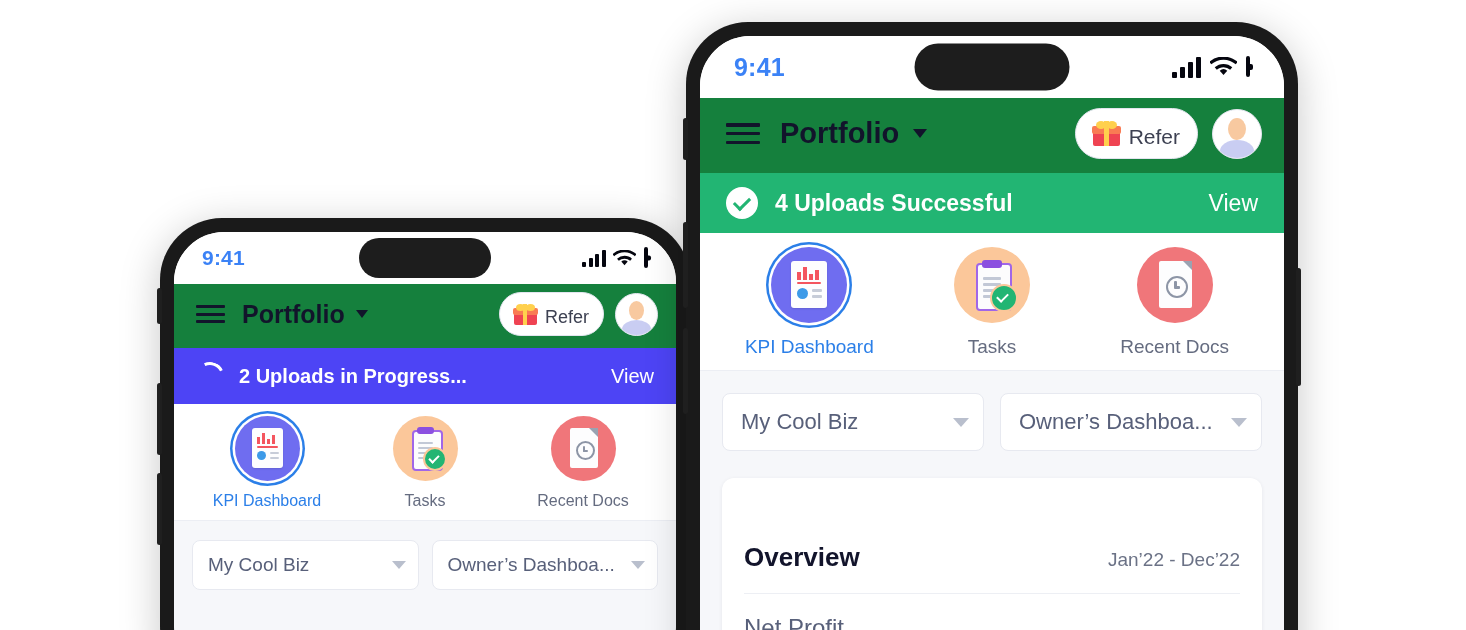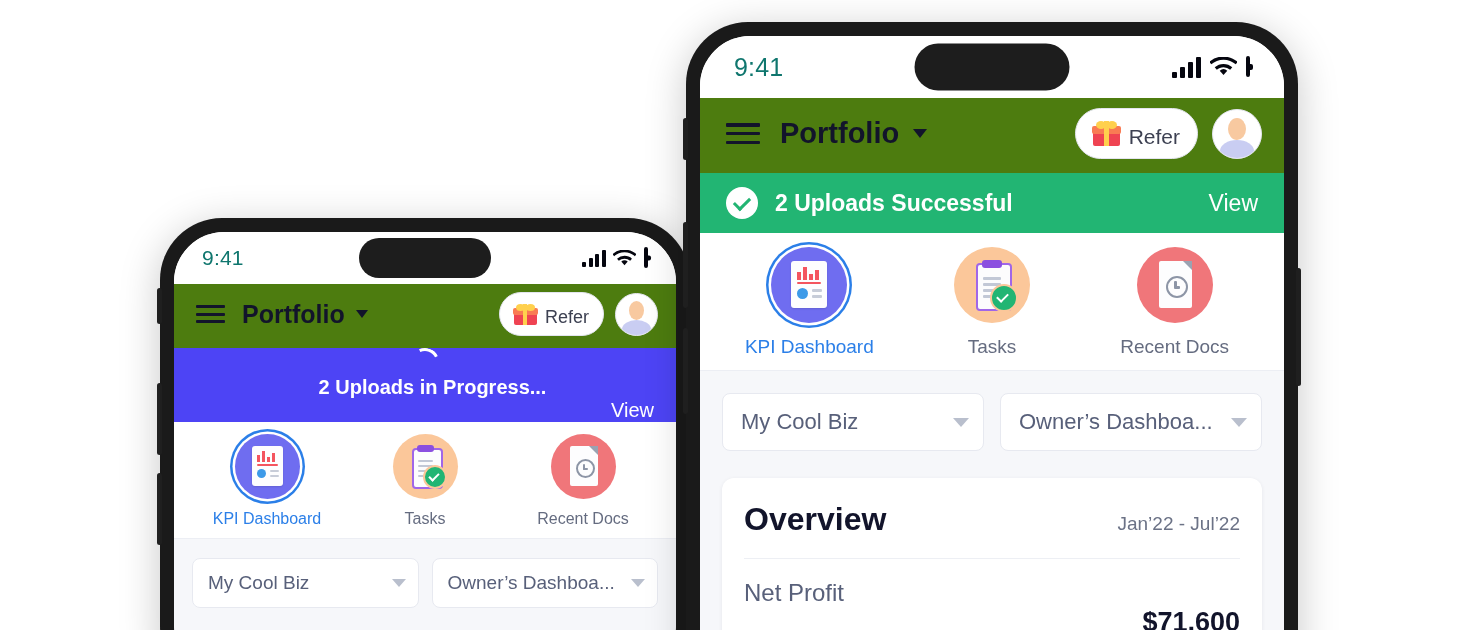--- a/index.html
+++ b/index.html
@@ -52,22 +52,22 @@
 
   
   .statusbar{
     position:relative;
     height:54px;
     display:flex;align-items:center;
     padding:0 4px;
     background:#fff;
   }
   .sb-time{
-    font-weight:normal;
-    color:#0f766e;
+    font-weight:bold;
+    color:#3b82f6;
     letter-spacing:.2px;
   }
   .sb-right{
     margin-left:auto;
     display:flex;align-items:center;
   }
   .dynamic-island{
     position:absolute;
     background:#1d1d1d;
     border-radius:40px;
@@ -84,21 +84,21 @@
   }
   .battery .fill{position:absolute;left:1.5px;top:1.5px;bottom:1.5px;background:#05060f;border-radius:2px;}
   .battery .nub{
     position:absolute;right:-3px;top:50%;transform:translateY(-50%);
     background:#05060f;border-radius:0 2px 2px 0;
   }
 
   
   .appbar{
     display:flex;align-items:center;
-    background:#4d7c0f;
+    background:#15803d;
   }
   .hamburger{display:flex;flex-direction:column;justify-content:space-between;}
   .hamburger span{display:block;background:#12142b;border-radius:1px;}
   .app-title{
     font-weight:bold;color:#12142b;
     white-space:nowrap;
   }
   .caret{
     width:0;height:0;
     border-left:7px solid transparent;
@@ -281,21 +281,21 @@
   .lg .shortcuts{padding:14px 18px 12px;}
   .lg .sc-icon{width:76px;height:76px;}
   .lg .shortcut-label{font-size:19px;margin-top:13px;}
 
   .lg .page-body{padding:22px 22px 0;}
   .lg .filter-row{gap:16px;}
   .lg .select{height:56px;padding:0 14px 0 18px;flex:1 1 0;}
   .lg .select-value{font-size:22px;}
   .lg .card{margin-top:27px;padding:0 22px;}
   .lg .card-head{padding:23px 0 20px;}
-  .lg .card-title{font-size:32px;}
+  .lg .card-title{font-size:26px;margin-top:41px;}
   .lg .card-period{font-size:19px;}
   .lg .kv-row{padding:20px 0 8px;flex-direction:column;}
   .lg .kv-key{font-size:24px;}
   .lg .kv-val{font-size:27px;}
 
   
   .sm .statusbar{height:52px;padding:0 28px;}
   .sm .sb-time{font-size:21px;}
   .sm .dynamic-island{left:50%;width:132px;height:40px;}
   .sm .bars i{width:4px;margin-right:2.5px;}
@@ -317,21 +317,21 @@
   .sm .gift{width:23px;height:21px;}
   .sm .gift .box{height:14px;}
   .sm .gift .lid{top:4px;height:7px;}
   .sm .gift .vstripe{left:9px;width:4px;}
   .sm .gift .bow-l{left:2px;top:0;width:9px;height:7px;}
   .sm .gift .bow-r{right:2px;top:0;width:9px;height:7px;}
   .sm .avatar{width:41px;height:41px;margin-left:11px;}
   .sm .avatar .head{left:13px;top:7px;width:15px;height:19px;}
   .sm .avatar .body{left:6px;top:26px;width:29px;height:19px;}
 
-  .sm .banner{padding:0 22px;flex-direction:column;}
+  .sm .banner{padding:14px 22px;}
   .sm .spinner{width:22px;height:22px;}
   .sm .banner-text{font-size:20px;margin-left:15px;}
   .sm .banner-action{font-size:20px;}
 
   .sm .shortcuts{padding:12px 14px 10px;}
   .sm .sc-icon{width:65px;height:65px;}
   .sm .shortcut-label{font-size:16px;margin-top:11px;}
 
   .sm .page-body{padding:19px 18px 0;}
   .sm .filter-row{gap:13px;}
@@ -526,21 +526,21 @@
           <span class="head"></span>
             <span class="body"></span>
         </div>
       </div>
     </div>
 
     <div class="banner" style="background:#22b573;">
       <div class="check-circle">
           <span class="tick"></span>
         </div>
-      <div class="banner-text">2 Uploads Successful</div>
+      <div class="banner-text">4 Uploads Successful</div>
       <div class="banner-action">View</div>
     </div>
 
     <div class="shortcuts">
       <div class="shortcut">
         <div class="sc-icon kpi">
           <span class="doc-white" style="left:20px;top:14px;width:36px;height:47px;">
             <span class="kpi-bars" style="left:6px;top:6px;height:13px;">
               <i style="width:3.5px;height:8px;margin-right:2.5px;"></i>
                 <i style="width:3.5px;height:13px;margin-right:2.5px;"></i>
@@ -592,21 +592,21 @@
         </div>
         <div class="select">
           <span class="select-value">Owner’s Dashboa...</span>
           <span class="select-caret"></span>
         </div>
       </div>
 
       <div class="card">
         <div class="card-head">
           <div class="card-title">Overview</div>
-          <div class="card-period">Jan’22 - Jul’22</div>
+          <div class="card-period">Jan’22 - Dec’22</div>
         </div>
         <div class="divider"></div>
         <div class="kv-row">
           <div class="kv-key">Net Profit</div>
           <div class="kv-val">$71,600</div>
         </div>
         <div class="kv-row">
 
           <div class="kv-val">$120,400</div>
         </div>

